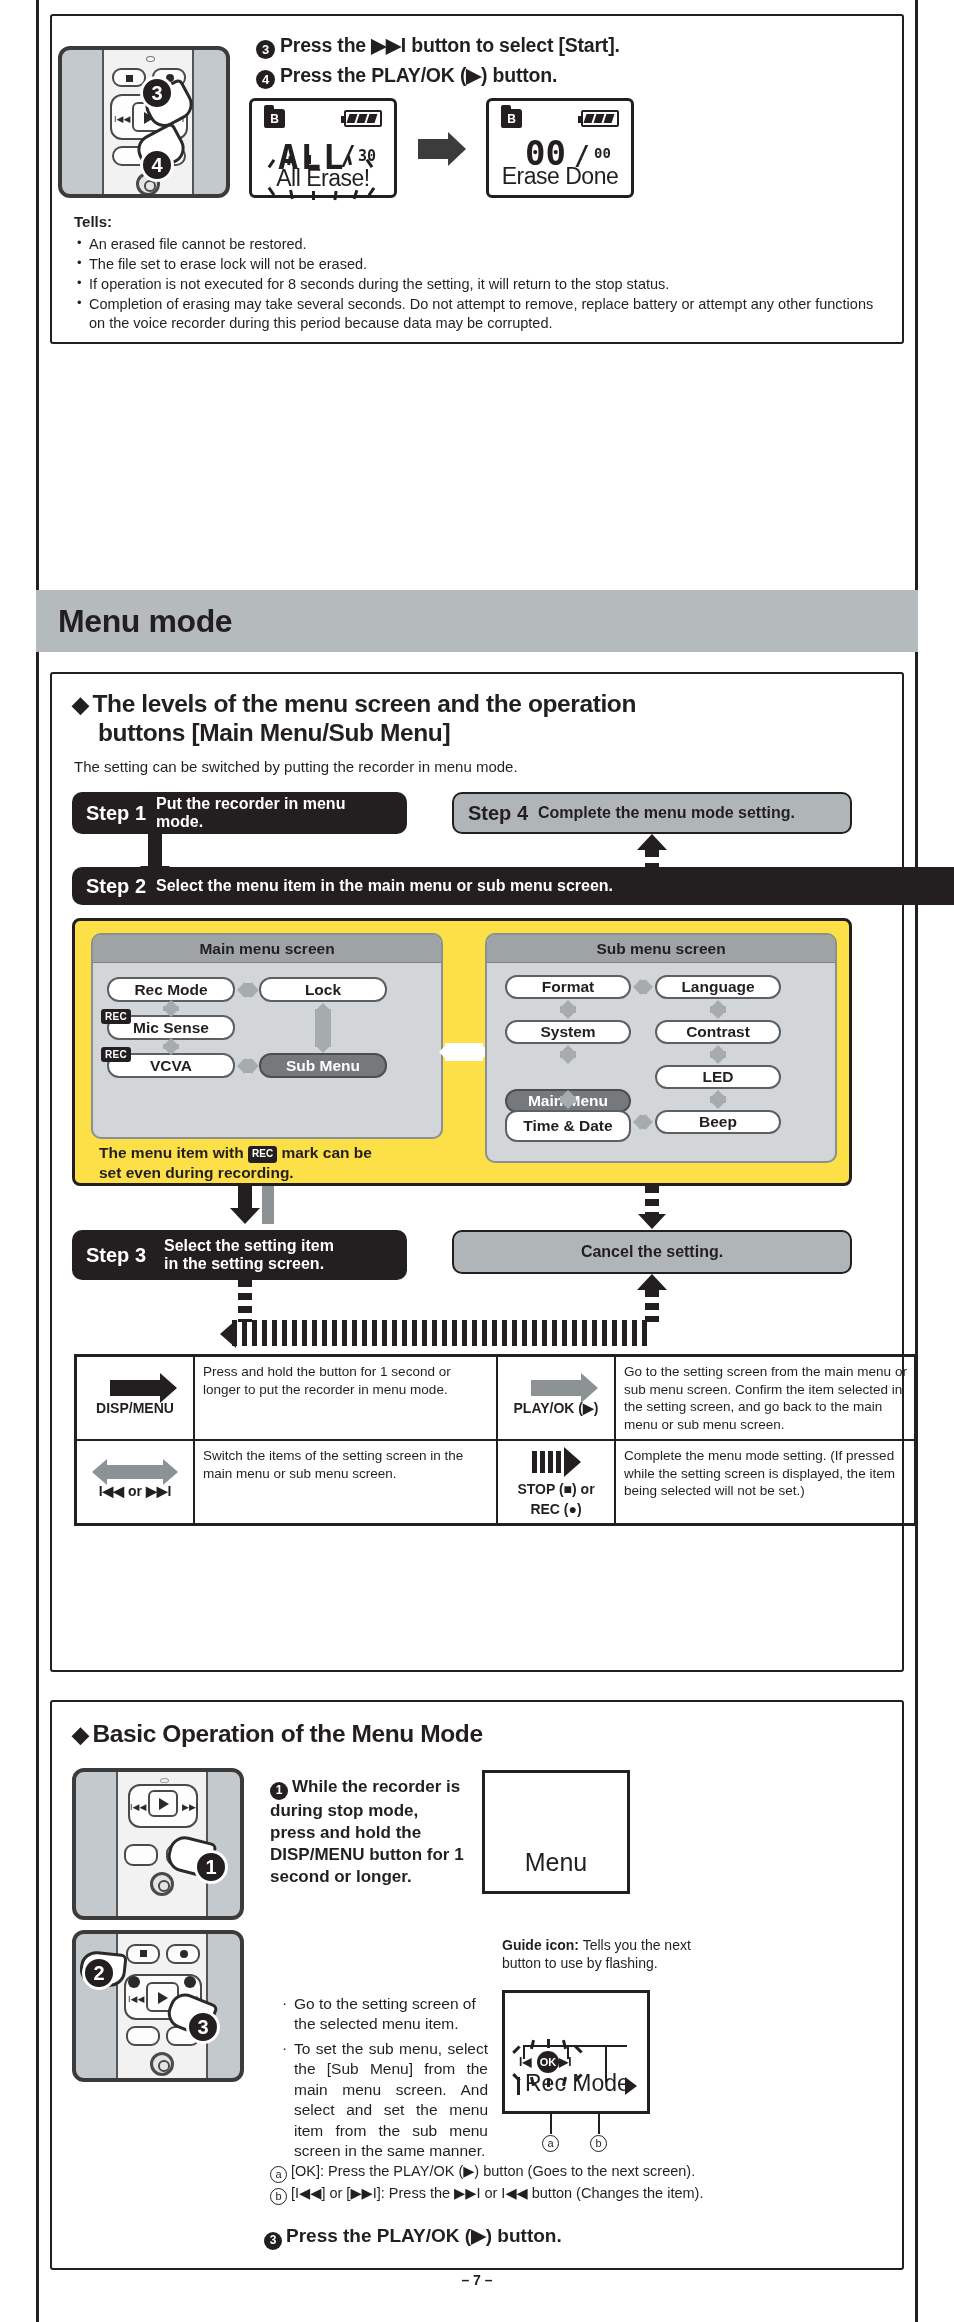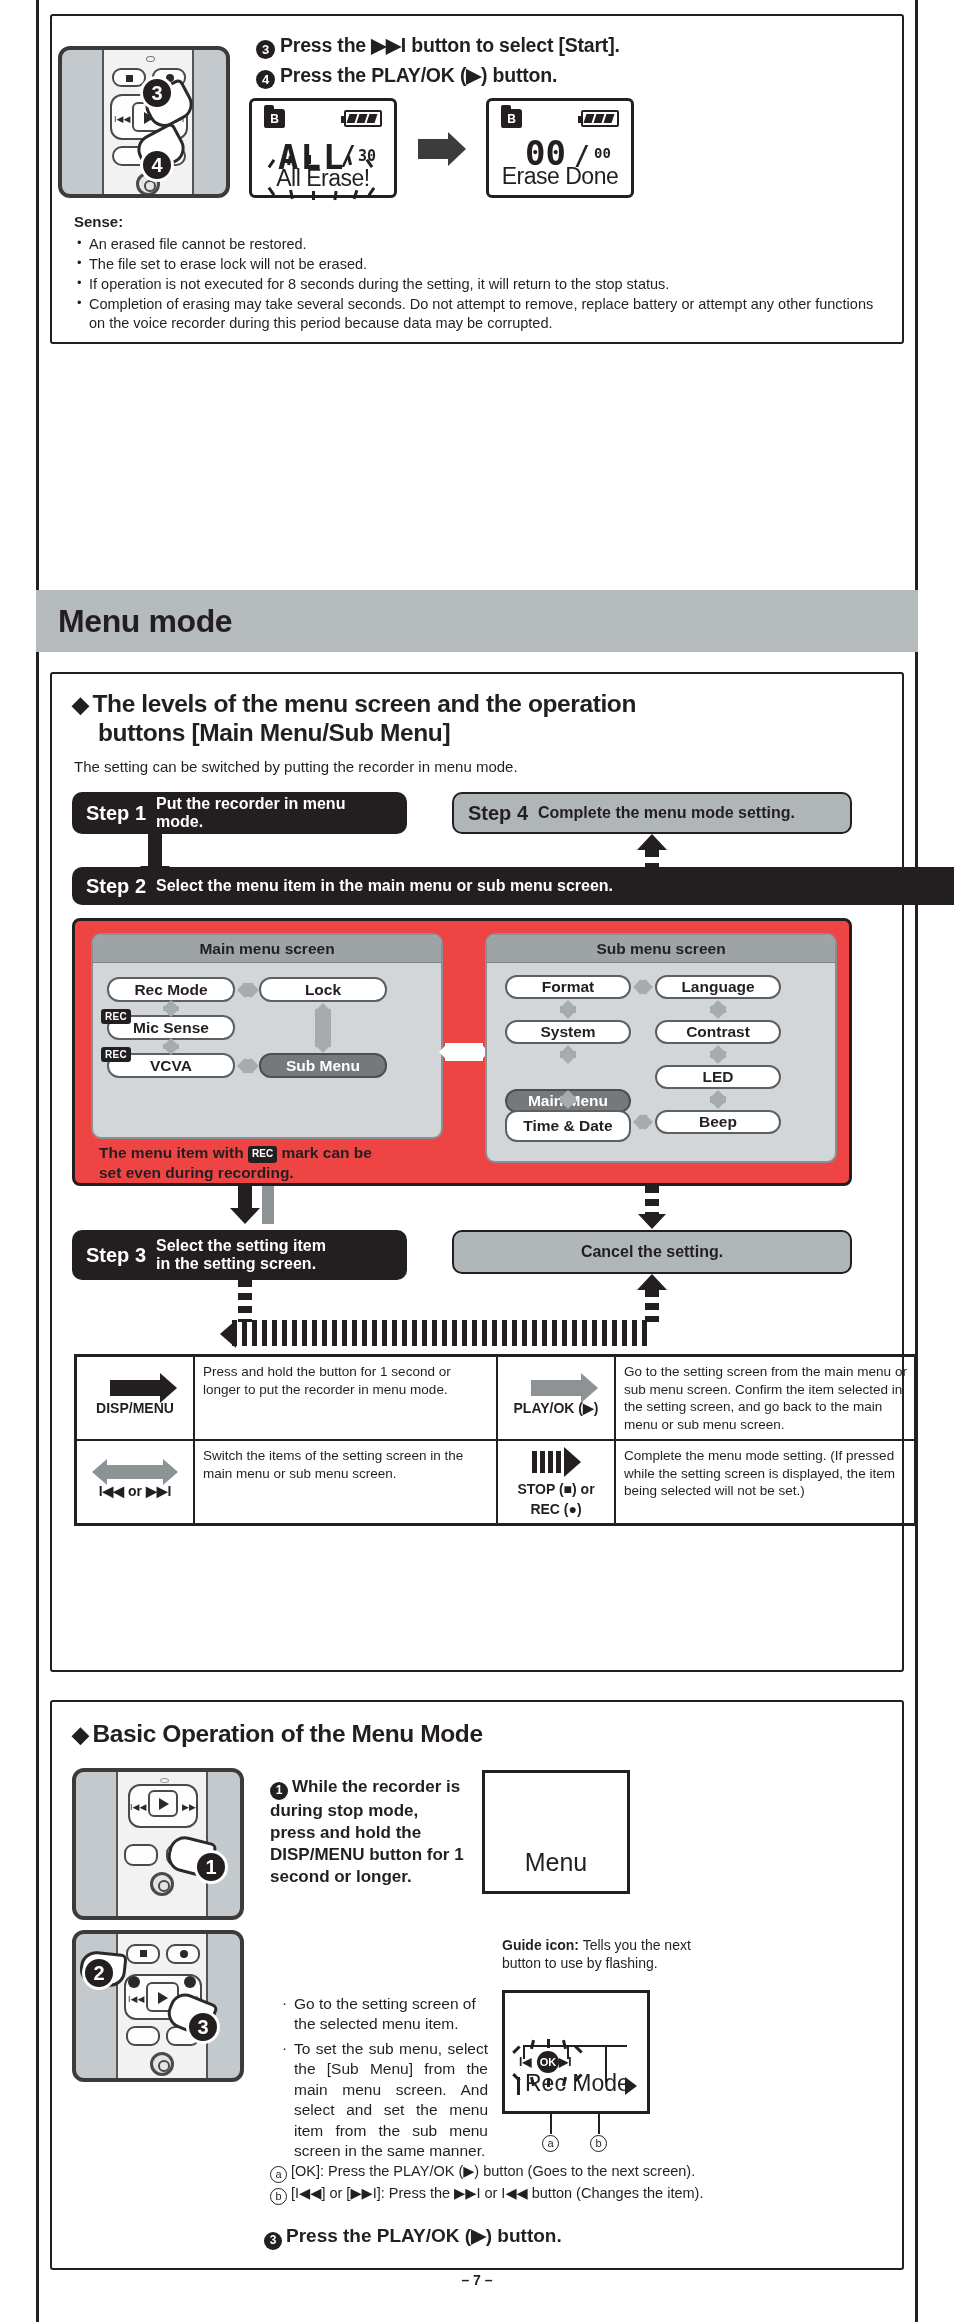--- a/index.html
+++ b/index.html
@@ -195,21 +195,21 @@
   .stepbox.gray {
     background:#b0b5b8; color:#231f20; border:2px solid #231f20;
   }
   .stepbox .lbl { font-weight:bold; font-size:20px; margin-right:10px; white-space:nowrap;}
   .stepbox .txt { font-weight:bold; font-size:16px; line-height:1.15;}
 
   .flow-box {
     position:absolute;
     border:3px solid #231f20;
     border-radius:8px;
-    background:#ef4444;
+    background:#fde047;
   }
 
   .menu-card {
     position:absolute;
     border:2px solid #8b8f92;
     border-radius:10px;
     background:#d2d6d8;
     overflow:hidden;
   }
   .menu-card .hd {
@@ -442,21 +442,21 @@
             <i></i>
           </div>
       </div>
       <div class="seg" style="left:36px; top:32px; font-size:34px; letter-spacing:0px;">00</div>
       <div class="seg" style="left:85px; top:40px; font-size:26px;">/</div>
       <div class="seg" style="left:105px; top:44px; font-size:14px;">00</div>
       <div class="lcd-word" style="top:62px;">Erase Done</div>
     </div>
 
     <div class="notes" style="left:22px; top:196px; width:810px;">
-      <h4>Sense:</h4>
+      <h4>Tells:</h4>
       <ul>
         <li>An erased file cannot be restored.</li>
         <li>The file set to erase lock will not be erased.</li>
         <li>If operation is not executed for 8 seconds during the setting, it will return to the stop status.</li>
         <li>Completion of erasing may take several seconds. Do not attempt to remove, replace battery or attempt any other functions on the voice recorder during this period because data may be corrupted.</li>
       </ul>
     </div>
   </div>
 
   <div id="banner">
@@ -604,21 +604,21 @@
     </div>
 
     <div class="arr-down" style="left:178px; top:512px; width:30px; height:38px;">
       <i style="height:24px;"></i>
     </div>
     <div style="position:absolute; left:210px; top:512px; width:12px; height:38px; background:#8d9295;"></div>
 
     <div class="dash-v" style="left:593px; top:512px; height:28px;"></div>
     <div style="position:absolute;left:586px;top:540px;width:0;height:0;border-left:14px solid transparent;border-right:14px solid transparent;border-top:15px solid #231f20;"></div>
 
-    <div class="stepbox" style="left:20px; top:556px; width:335px; height:50px;">
+    <div class="stepbox" style="left:20px; top:556px; width:335px; height:50px;gap:8px;">
       <span class="lbl">Step 3</span>
       <span class="txt">
         <span>Select the setting item</span><br>
         <span>in the setting screen.</span>
       </span>
     </div>
 
     <div class="stepbox gray" style="left:400px; top:556px; width:400px; height:44px; justify-content:center;">
       <span class="txt">Cancel the setting.</span>
     </div>

